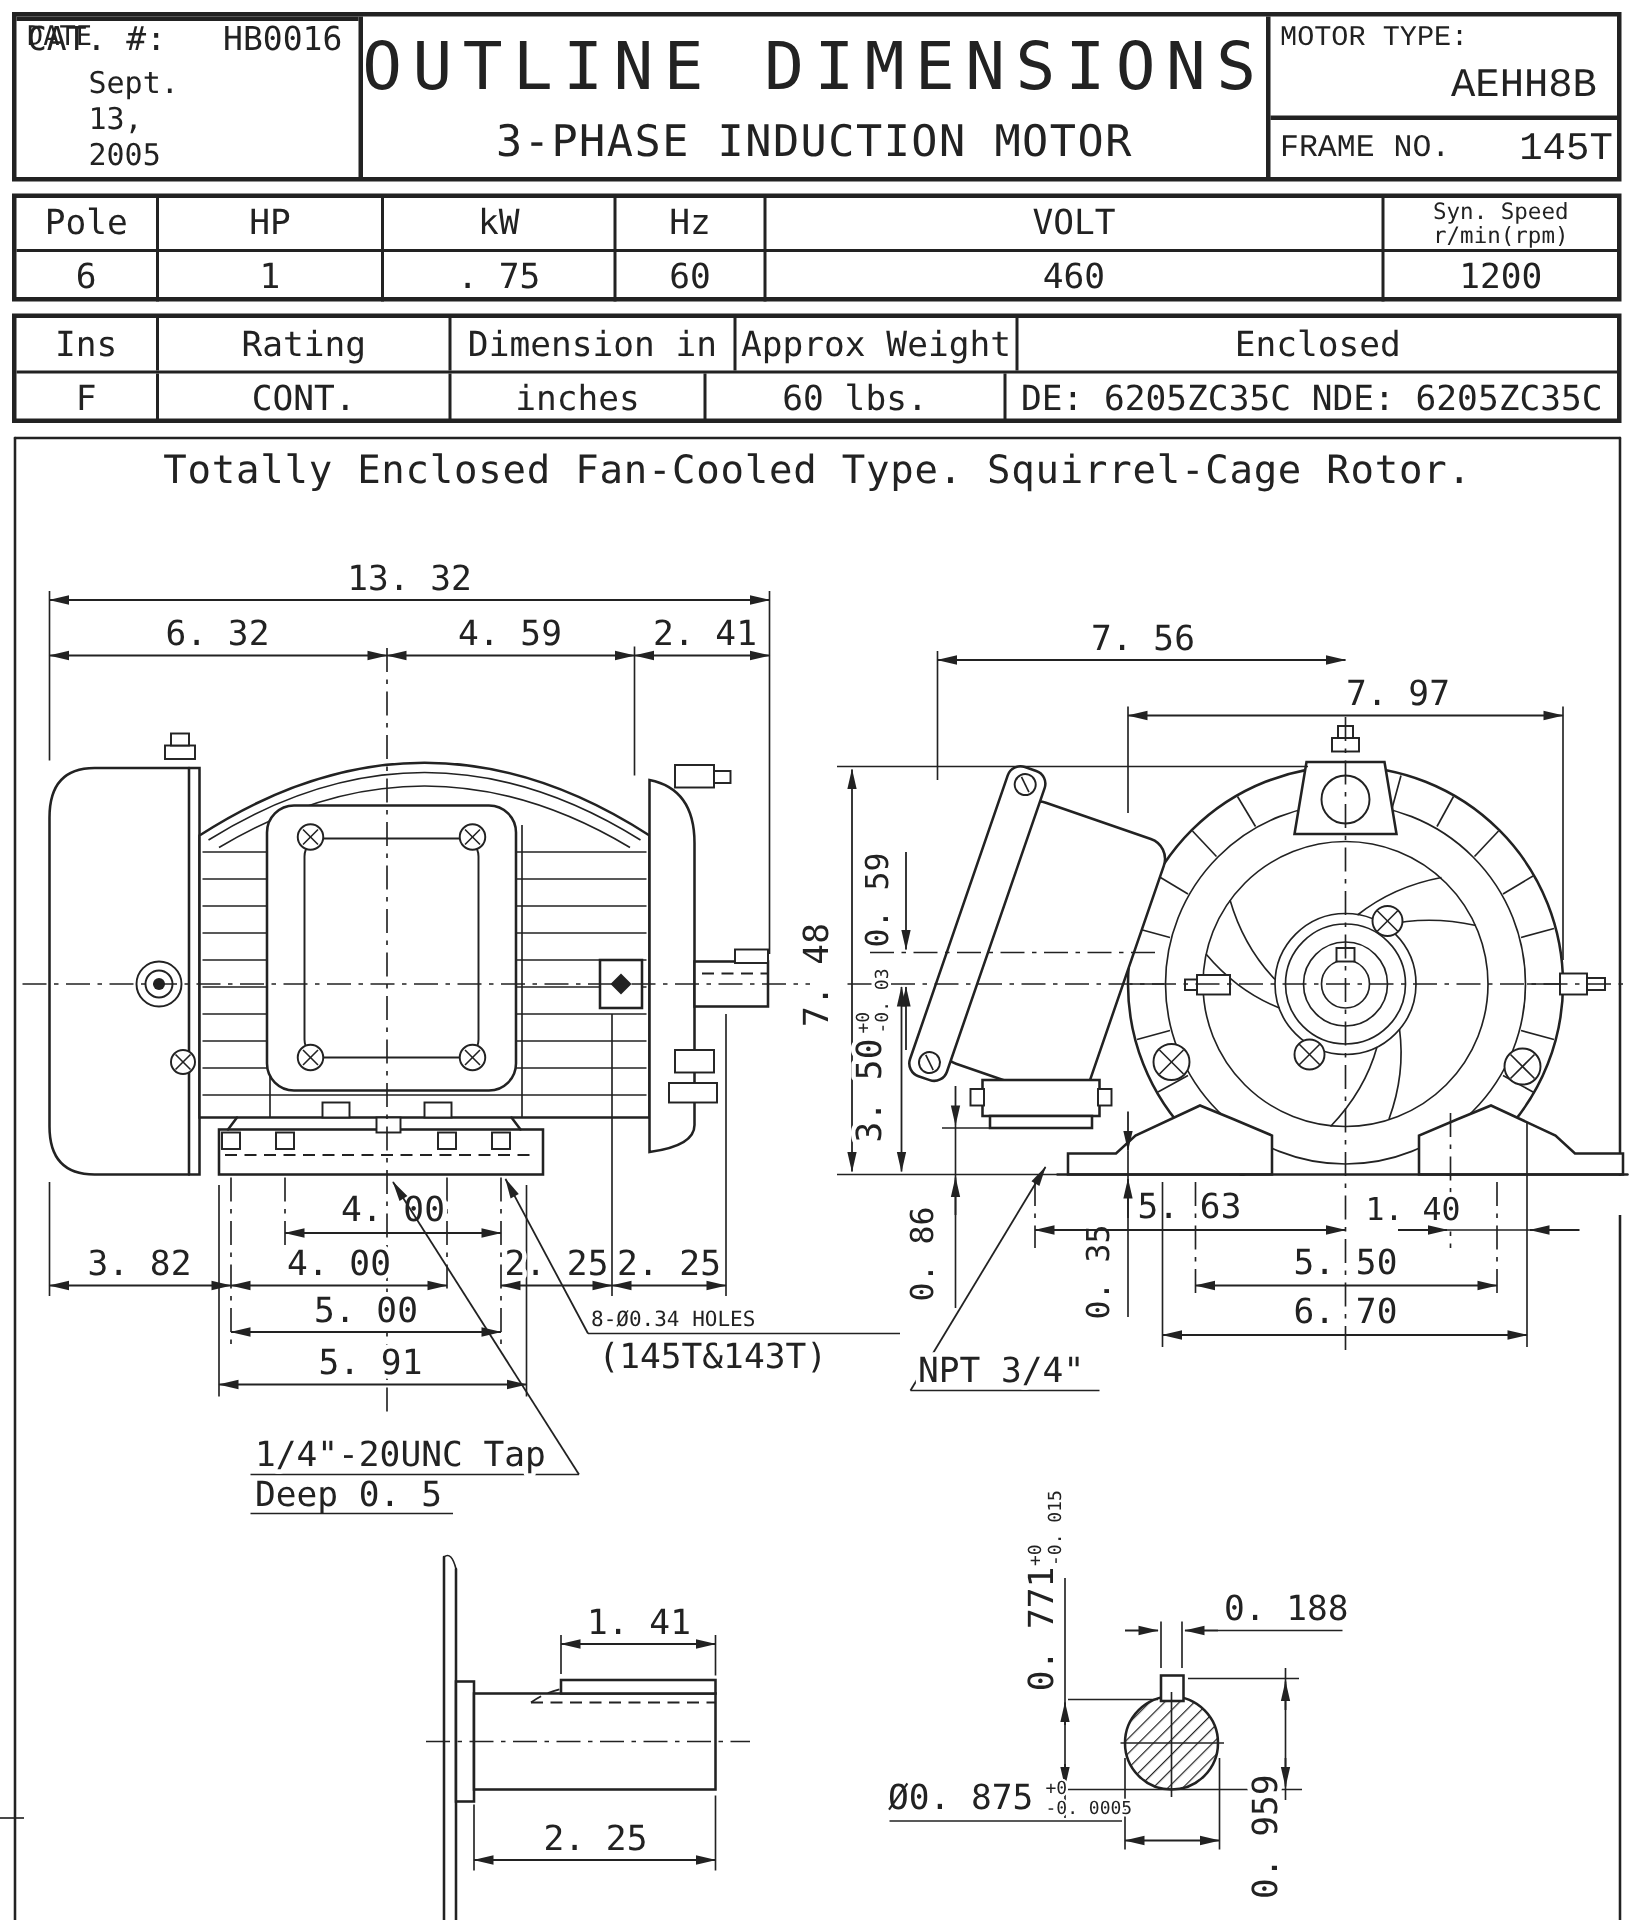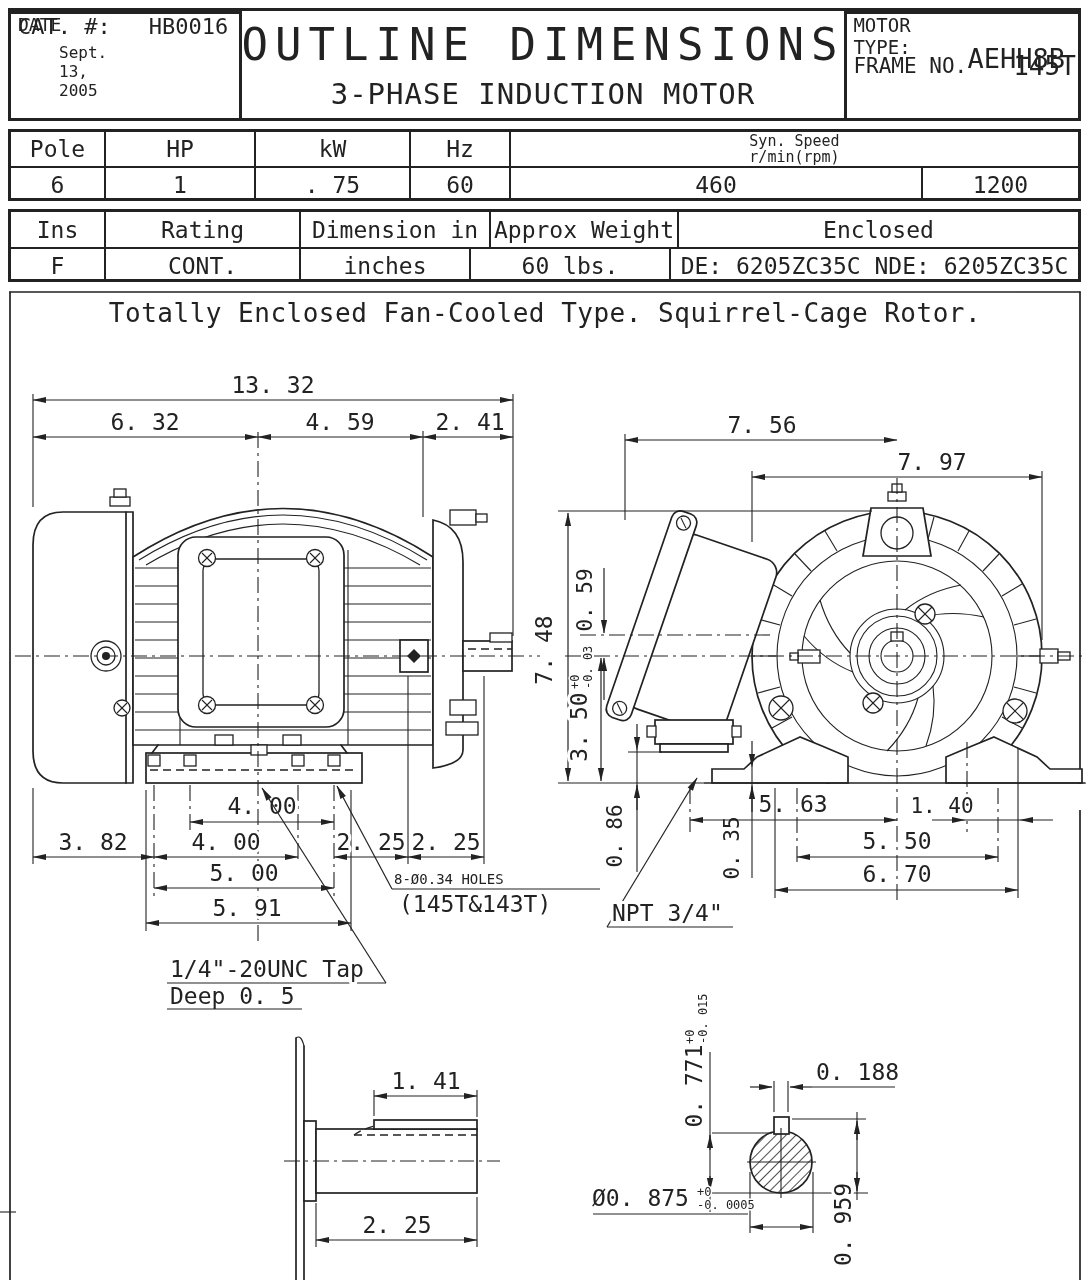--- a/index.html
+++ b/index.html
@@ -7,27 +7,27 @@
          font-family:"DejaVu Sans Mono",monospace;color:#222;}
   .blk{position:absolute;box-sizing:border-box;border:3px solid #222;background:#fff;}
   .row{display:flex;box-sizing:border-box;}
   .cell{box-sizing:border-box;display:flex;align-items:center;justify-content:center;}
   .bR{border-right:3px solid #222;}
   .bT{border-top:3px solid #222;}
   
   .tb-left{width:296px;display:flex;flex-direction:row;}
   .tb-date{height:66px;position:relative;}
   .tb-date .lbl{position:absolute;left:7px;top:3px;font-size:18px;}
-  .tb-date .val{position:absolute;left:48px;top:32px;font-size:16px;}
+  .tb-date .val{position:absolute;left:48px;top:32px;font-size:20px;}
   .tb-cat{flex:1;display:flex;align-items:flex-start;font-size:22px;padding-left:7px;}
   .tb-cat .val{margin-left:38px;}
   .tb-center{flex:1;display:flex;flex-direction:column;align-items:center;justify-content:space-around;padding:4px 0;}
   .tb-title1{font-size:44px;letter-spacing:7px;white-space:nowrap;}
   .tb-title2{font-size:29px;letter-spacing:1px;white-space:nowrap;}
-  .tb-right{width:300px;display:flex;flex-direction:row;}
+  .tb-right{width:300px;display:flex;flex-direction:column;font-family:Liberation Mono, monospace;}
   .tb-mt{height:66px;position:relative;}
   .tb-mt .lbl{position:absolute;left:6px;top:3px;font-size:19px;}
   .tb-mt .val{position:absolute;left:120px;top:32px;font-size:27px;}
   .tb-fr{flex:1;display:flex;align-items:center;font-size:21px;padding-left:6px;}
   .tb-fr .val{margin-left:46px;font-size:26px;}
   
   .sp-h{height:36px;border-bottom:2px solid #222;}
   .sp-v{height:100%;}
   .spec .cell{font-size:23px;}
   .syn{font-size:15px;line-height:16px;text-align:left;}
@@ -80,20 +80,21 @@
       </div>
     </div>
   </div>
 
   <div class="blk spec" style="left:8px;top:129px;width:1073px;height:72px;">
     <div class="row sp-h" style="height:36px;">
       <div class="cell c2r" style="width:95px;">Pole</div>
       <div class="cell c2r" style="width:150px;">HP</div>
       <div class="cell c2r" style="width:155px;">kW</div>
       <div class="cell c2r" style="width:100px;">Hz</div>
+      <div class="cell c2r" style="width:412px;">VOLT</div>
       <div class="cell" style="flex:1;">
         <div class="syn">
           <div>Syn. Speed</div>
           <div>r/min(rpm)</div>
         </div>
       </div>
     </div>
     <div class="row sp-v" style="height:33px;">
       <div class="cell c2r" style="width:95px;">6</div>
       <div class="cell c2r" style="width:150px;">1</div>

